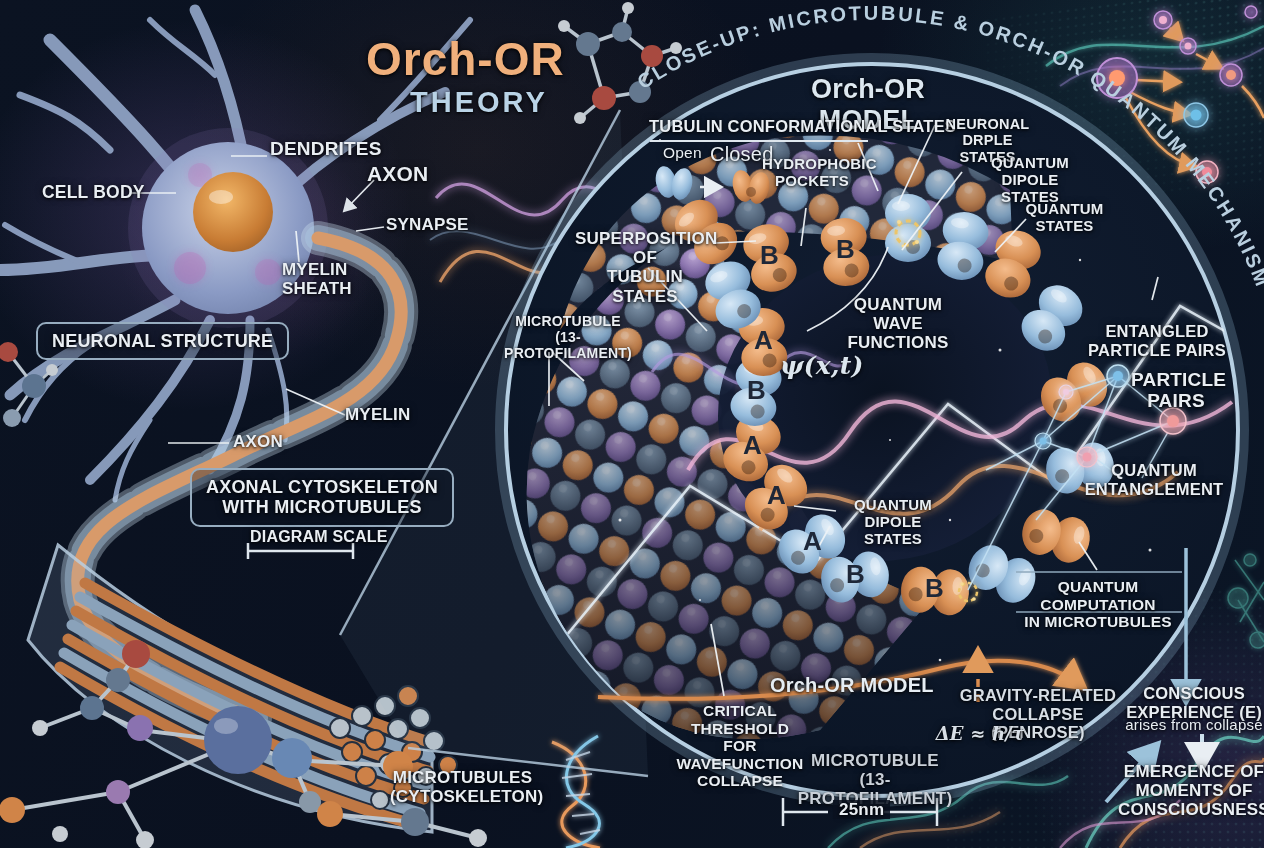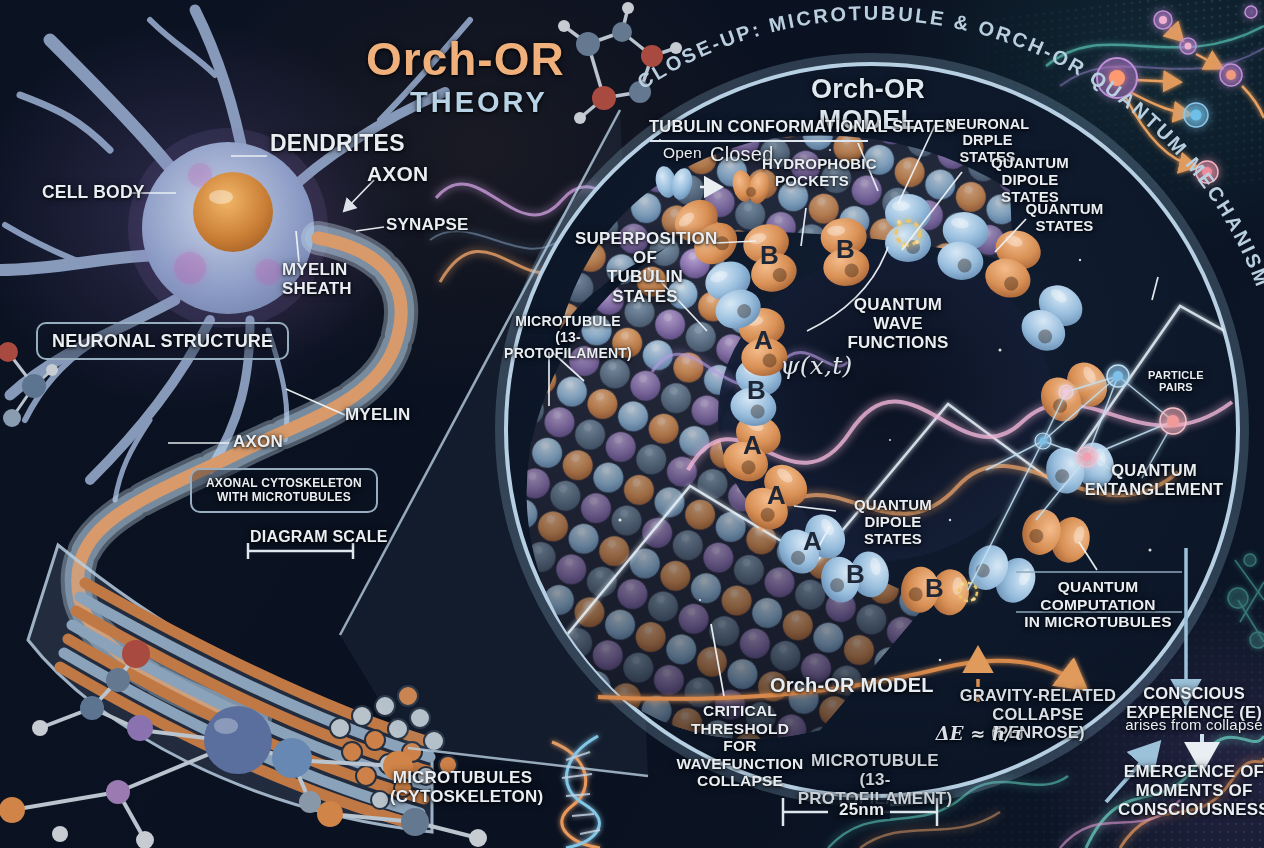--- a/index.html
+++ b/index.html
@@ -487,30 +487,30 @@
     </g>
 
     <text font-size="20" font-weight="bold" fill="#b9cfdf" letter-spacing="2.5">
       <textPath href="#arcT" startOffset="1%">CLOSE-UP: MICROTUBULE &amp; ORCH-OR QUANTUM MECHANISMS</textPath>
     </text>
   </svg>
 
   <div class="lbl" style="left:366px;top:34px;font-size:46px;color:#f0b07c;letter-spacing:1px">Orch-OR</div>
   <div class="lbl" style="left:410px;top:86px;font-size:29px;color:#b9d3e6;letter-spacing:3px">THEORY</div>
 
-  <div class="lbl" style="left:270px;top:130px;font-size:23px">DENDRITES</div>
+  <div class="lbl" style="left:270px;top:138px;font-size:19px">DENDRITES</div>
   <div class="lbl" style="left:42px;top:183px;font-size:17.5px">CELL BODY</div>
   <div class="lbl" style="left:367px;top:162px;font-size:21px">AXON</div>
   <div class="lbl" style="left:386px;top:215px;font-size:17px">SYNAPSE</div>
   <div class="lbl" style="left:282px;top:260px;font-size:17px">MYELIN
 SHEATH</div>
   <div class="lbl box" style="left:36px;top:322px;font-size:18px">NEURONAL STRUCTURE</div>
   <div class="lbl" style="left:345px;top:405px;font-size:17px">MYELIN</div>
   <div class="lbl" style="left:233px;top:432px;font-size:17px">AXON</div>
-  <div class="lbl box ctr" style="left:190px;top:468px;font-size:12px">AXONAL CYTOSKELETON
+  <div class="lbl box ctr" style="left:190px;top:468px;font-size:18px">AXONAL CYTOSKELETON
 WITH MICROTUBULES</div>
   <div class="lbl" style="left:250px;top:528px;font-size:16px">DIAGRAM SCALE</div>
   <div class="lbl ctr" style="left:390px;top:768px;width:145px;font-size:17px">MICROTUBULES
 (CYTOSKELETON)</div>
 
   <div class="lbl ctr" style="left:768px;top:74px;width:200px;font-size:27px;color:#dde8f0">Orch-OR MODEL</div>
   <div class="lbl" style="left:649px;top:117px;font-size:16.5px">TUBULIN CONFORMATIONAL STATES</div>
   <div class="lbl thin" style="left:663px;top:144px;font-size:15.5px">Open</div>
   <div class="lbl thin" style="left:710px;top:143px;font-size:20px">Closed</div>
   <div class="lbl ctr" style="left:762px;top:156px;width:100px;font-size:15px">HYDROPHOBIC
@@ -521,22 +521,24 @@
 STATES</div>
   <div class="lbl ctr" style="left:1022px;top:201px;width:85px;font-size:15px">QUANTUM
 STATES</div>
   <div class="lbl ctr" style="left:575px;top:229px;width:140px;font-size:17px">SUPERPOSITION OF
 TUBULIN STATES</div>
   <div class="lbl ctr" style="left:498px;top:314px;width:140px;font-size:14px">MICROTUBULE
 (13-PROTOFILAMENT)</div>
   <div class="lbl ctr" style="left:838px;top:295px;width:120px;font-size:17px">QUANTUM
 WAVE
 FUNCTIONS</div>
-  <div class="lbl serifit" style="left:780px;top:352px;font-size:25px;color:#dce6ee;font-weight:400">ψ(x,t)</div>
-  <div class="lbl ctr" style="left:1131px;top:369px;width:90px;font-size:11px">PARTICLE
+  <div class="lbl serifit" style="left:780px;top:352px;font-size:25px;color:#dce6ee;font-weight:700">ψ(x,t)</div>
+  <div class="lbl ctr" style="left:1082px;top:322px;width:150px;font-size:16.5px">ENTANGLED
+PARTICLE PAIRS</div>
+  <div class="lbl ctr" style="left:1131px;top:369px;width:90px;font-size:19px">PARTICLE
 PAIRS</div>
   <div class="lbl ctr" style="left:1064px;top:461px;width:180px;font-size:16.5px">QUANTUM
 ENTANGLEMENT</div>
   <div class="lbl ctr" style="left:838px;top:497px;width:110px;font-size:15px">QUANTUM
 DIPOLE STATES</div>
   <div class="lbl ctr" style="left:1012px;top:578px;width:172px;font-size:15.5px">QUANTUM COMPUTATION
 IN MICROTUBULES</div>
   <div class="lbl ctr" style="left:958px;top:686px;width:160px;font-size:16.5px;color:#d8dfe6">GRAVITY-RELATED
 COLLAPSE (PENROSE)</div>
   <div class="lbl ctr serifit" style="left:925px;top:724px;width:110px;font-size:18px;color:#d8dfe6">ΔE ≈ ℏ/τ</div>

